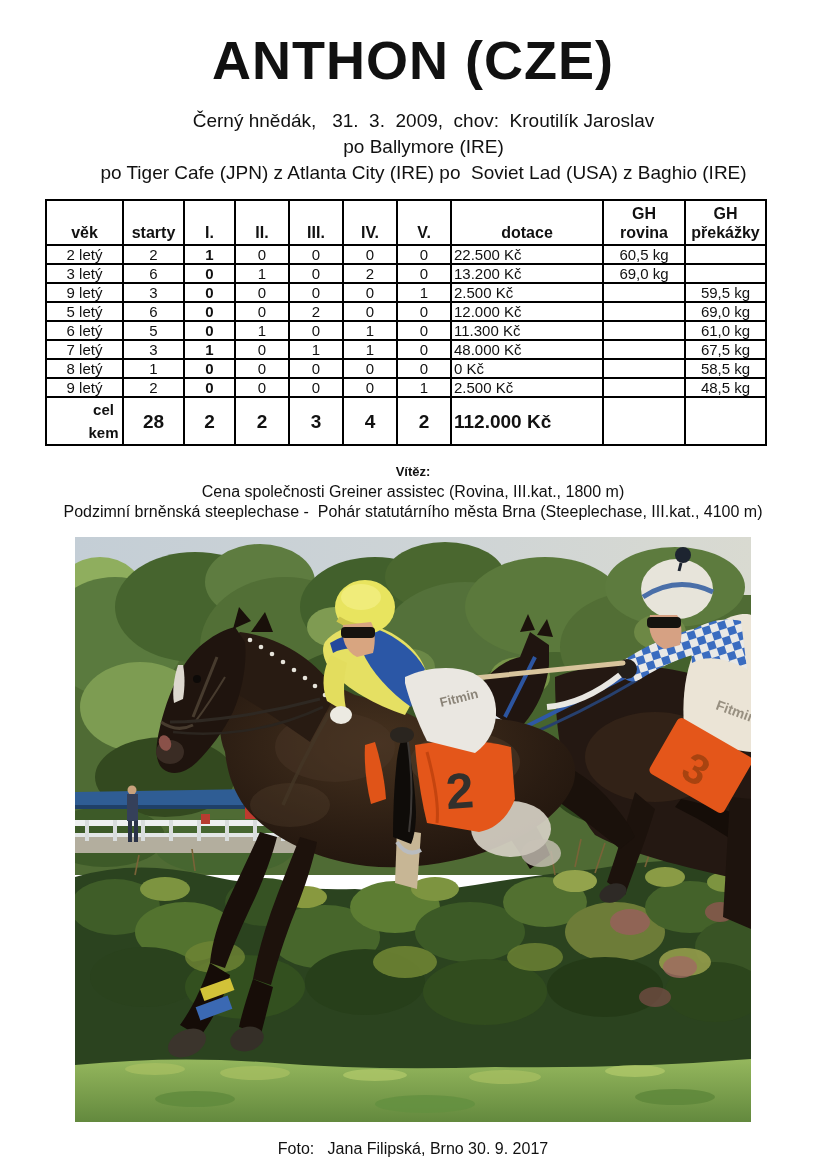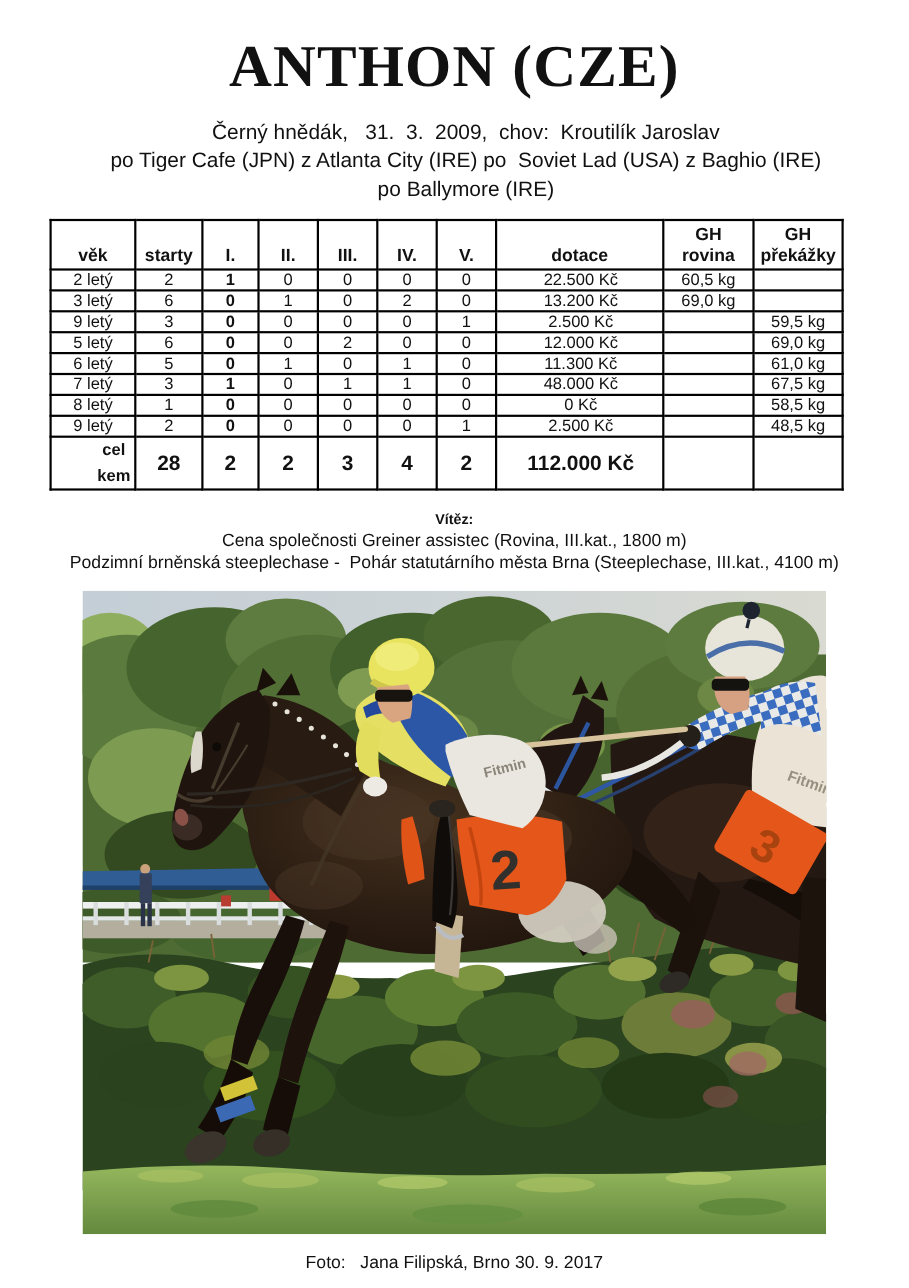--- a/index.html
+++ b/index.html
@@ -1,49 +1,49 @@
 <!DOCTYPE html>
 <html><head>
 <meta charset="utf-8">
 <style>
   html,body{margin:0;padding:0;background:#ffffff;}
   body{width:826px;height:1171px;overflow:hidden;color:#111;
        font-family:"Liberation Sans","DejaVu Sans",sans-serif;}
   .doc{padding-top:30px;}
-  .title{font-family:Liberation Serif, serif;font-weight:700;
+  .title{font-family:Liberation Sans, sans-serif;font-weight:700;
          font-size:54px;line-height:60px;text-align:center;letter-spacing:1px;margin:0;}
   .subtitle{margin-top:18px;text-align:center;font-size:19px;line-height:26px;}
   .subtitle div{white-space:pre-wrap;padding-left:21px;}
   table.stats{border-collapse:collapse;table-layout:fixed;width:720px;margin:13px 0 0 45px;}
   table.stats th,table.stats td{border:2px solid #000;padding:0 2px;overflow:hidden;}
   table.stats th{font-size:16px;line-height:19px;vertical-align:bottom;
                  font-weight:700;padding-bottom:2px;padding-top:3px;}
   table.stats td{font-size:15px;line-height:17px;height:17px;text-align:center;}
-  table.stats td.r{text-align:center;padding-right:0;}
+  table.stats td.r{text-align:left;padding-right:0;}
   table.stats td.b{font-weight:700;}
   table.stats tr.total td{font-size:19px;line-height:23px;height:23px;font-weight:700;}
   table.stats tr.total td.lbl{font-size:15px;padding-left:40px;}
   .winner{margin-top:15px;text-align:center;}
   .winner .w-head{font-size:17px;font-weight:700;line-height:21px;}
   .winner div{white-space:pre-wrap;font-size:16px;line-height:20px;}
   .winner .w-head{font-size:13px;}
   .photo-wrap{width:676px;margin:15px auto 0;line-height:0;}
   .caption{margin-top:18px;text-align:center;font-size:16px;white-space:pre-wrap;}
 </style>
 </head>
 <body>
 
 <div class="doc">
 
   <h1 class="title"><span>ANTHON (CZE)</span></h1>
 
   <div class="subtitle">
     <div>Černý hnědák,   31.  3.  2009,  chov:  Kroutilík Jaroslav</div>
+    <div>po Ballymore (IRE)</div>
     <div>po Tiger Cafe (JPN) z Atlanta City (IRE) po  Soviet Lad (USA) z Baghio (IRE)</div>
-    <div>po Ballymore (IRE)</div>
   </div>
 
   <table class="stats">
     <colgroup>
       <col style="width:77px">
         <col style="width:61px">
         <col style="width:51px">
       <col style="width:54px">
         <col style="width:54px">
         <col style="width:54px">

